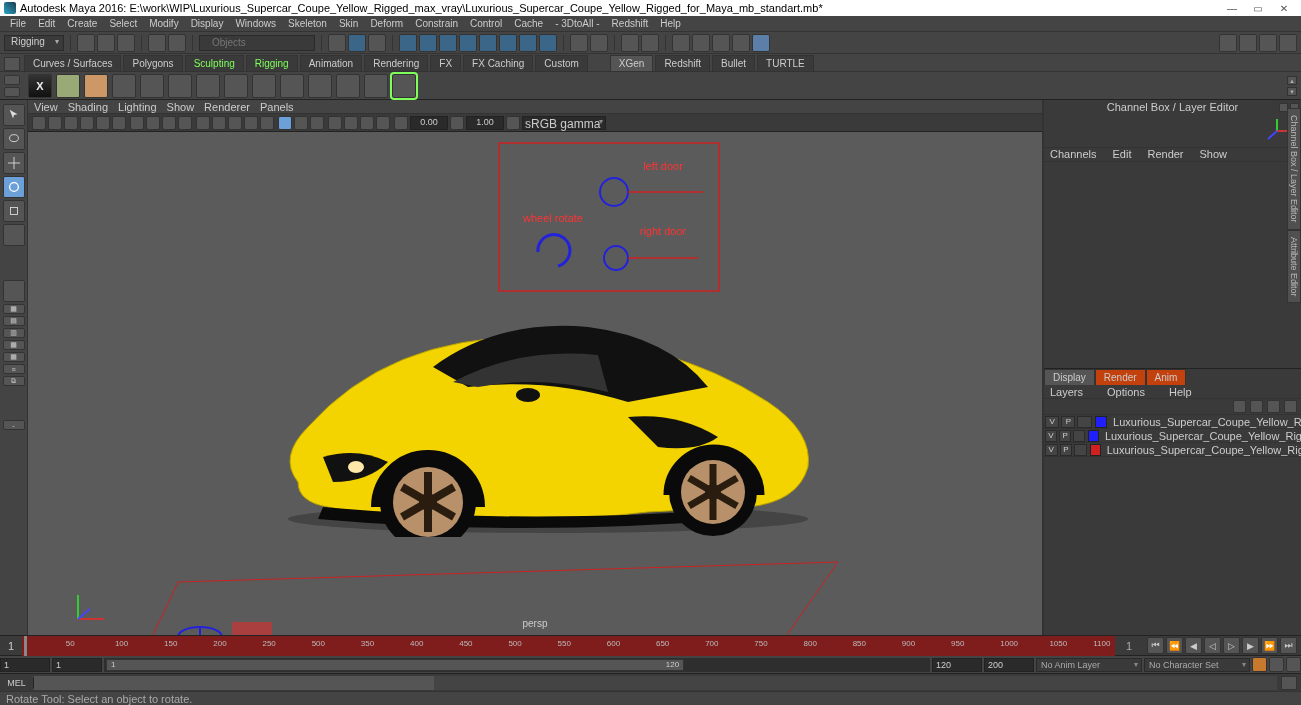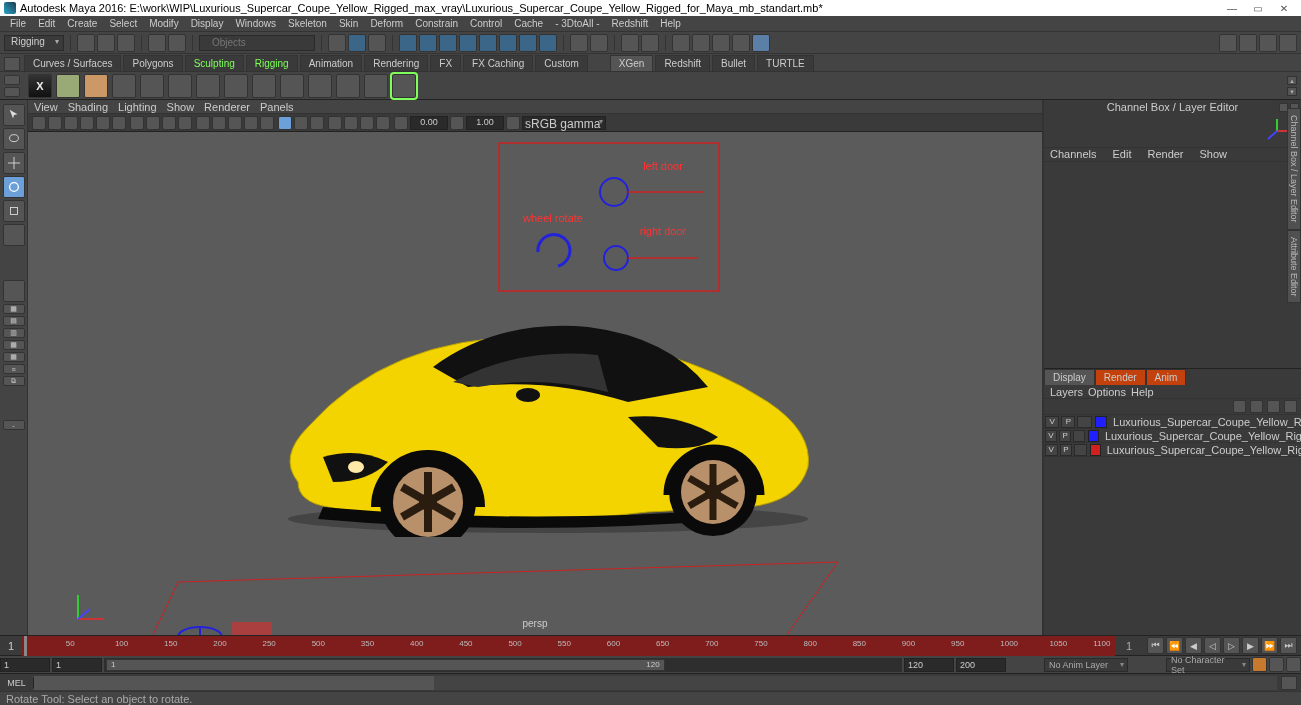--- a/index.html
+++ b/index.html
@@ -61,21 +61,21 @@
   .right-header { height: 14px; background: #3a3a3a; display: flex; align-items: center; justify-content: center; font-size: 9px; color: #ccc; position:relative; }
   .right-header .corner { position:absolute; right:2px; display:flex; gap:2px; }
   .right-header .corner div { width:9px; height:9px; background:#555; border:1px solid #333; }
   .right-gizmo { height:34px; background:#3a3a3a; display:flex; justify-content:flex-end; padding-right:10px; align-items:center; border-bottom:1px solid #333; }
   .right-menu { height: 14px; background: #3a3a3a; display: flex; align-items: flex-start; padding: 0 6px; gap: 16px; font-size: 9px; color: #ccc; border-bottom:1px solid #333; }
   .right-empty { flex: 1; background: #3a3a3a; }
   .layer-section { background:#3a3a3a; display:flex; flex-direction:column; border-top:1px solid #222; }
   .layer-tabs { display:flex; height:16px; }
   .layer-tab { padding:2px 8px; font-size:10px; background:#c2410c; border:1px solid #333; border-bottom:none; color:#ccc; }
   .layer-tab.sel { background:#555; }
-  .layer-opts { height:14px; display:flex; padding:0 6px; gap:5px; font-size:9px; align-items:center; border-bottom:1px solid #333; }
+  .layer-opts { height:14px; display:flex; padding:0 6px; gap:24px; font-size:9px; align-items:center; border-bottom:1px solid #333; }
   .layer-icons { height:16px; display:flex; justify-content:flex-end; padding:0 4px; gap:4px; align-items:center; border-bottom:1px solid #333; }
   .layer-icons .li { width:13px; height:13px; background:#555; border:1px solid #333; border-radius:2px; }
   .layer-list { flex:1; background:#3a3a3a; min-height:220px; }
   .layer-row { display:flex; align-items:center; height:14px; border-bottom:1px solid #333; font-size:9px; }
   .layer-row .cell { width:16px; height:12px; border:1px solid #2a2a2a; margin:0 1px; display:flex; align-items:center; justify-content:center; font-size:8px; background:#444; }
   .layer-row .swatch { width:14px; height:12px; margin:0 2px; border:1px solid #222; }
   .layer-row .name { padding-left:4px; color:#ccc; white-space:nowrap; overflow:hidden; }
   
   .timeline { height:20px; background:#3a3a3a; display:flex; align-items:center; font-size:9px; color:#aaa; border-top:1px solid #222; position:relative; }
   .timeline .cur { width:22px; text-align:center; color:#ccc; }
@@ -84,21 +84,21 @@
   .timeline .ticks .head { position:absolute; left:2px; top:0; width:3px; height:20px; background:#888; }
   .timeline .end { width:28px; text-align:center; }
   .timeline .play-ctrl { display:flex; gap:2px; padding:0 4px; }
   .pbtn { width:17px; height:17px; background:#555; border:1px solid #333; border-radius:2px; display:flex; align-items:center; justify-content:center; font-size:9px; color:#ccc; }
   
   .range-row { height:18px; background:#444; display:flex; align-items:center; border-top:1px solid #222; gap:2px; }
   .range-row .num { width:50px; height:14px; background:#2a2a2a; border:1px solid #222; color:#ccc; font-size:9px; padding-left:3px; display:flex; align-items:center; }
   .range-row .slider { flex:1; height:14px; background:#2e2e2e; position:relative; }
   .range-row .slider .bar { position:absolute; left:2px; top:1px; height:12px; width:70%; background:#555; border:1px solid #333; }
   .range-row .slider .bar span { position:absolute; font-size:8px; color:#ccc; }
-  .range-row .dd { width:84px; height:14px; background:#3a3a3a; border:1px solid #2a2a2a; color:#aaa; font-size:9px; padding:0 14px 0 4px; position:relative; display:flex; align-items:center;margin-left:36px; }
+  .range-row .dd { width:106px; height:14px; background:#3a3a3a; border:1px solid #2a2a2a; color:#aaa; font-size:9px; padding:0 14px 0 4px; position:relative; display:flex; align-items:center; }
   .range-row .dd::after { content:"▾"; position:absolute; right:3px; font-size:8px; color:#888; }
   .range-row .ico { width:15px; height:15px; background:#555; border:1px solid #333; border-radius:2px; }
   .range-row .ico.orange { background:#c77a2e; }
   
   .cmdline { height:18px; background:#3a3a3a; display:flex; align-items:center; border-top:1px solid #222; }
   .cmdline .lbl { width:34px; text-align:center; font-size:9px; color:#ccc; border-right:1px solid #222; }
   .cmdline .input { flex:0 0 400px; height:14px; background:#555; border:none; }
   .cmdline .output { flex:1; height:14px; background:#444; }
   .cmdline .exp { width:16px; height:14px; background:#555; border:1px solid #333; margin:0 4px; }
   

